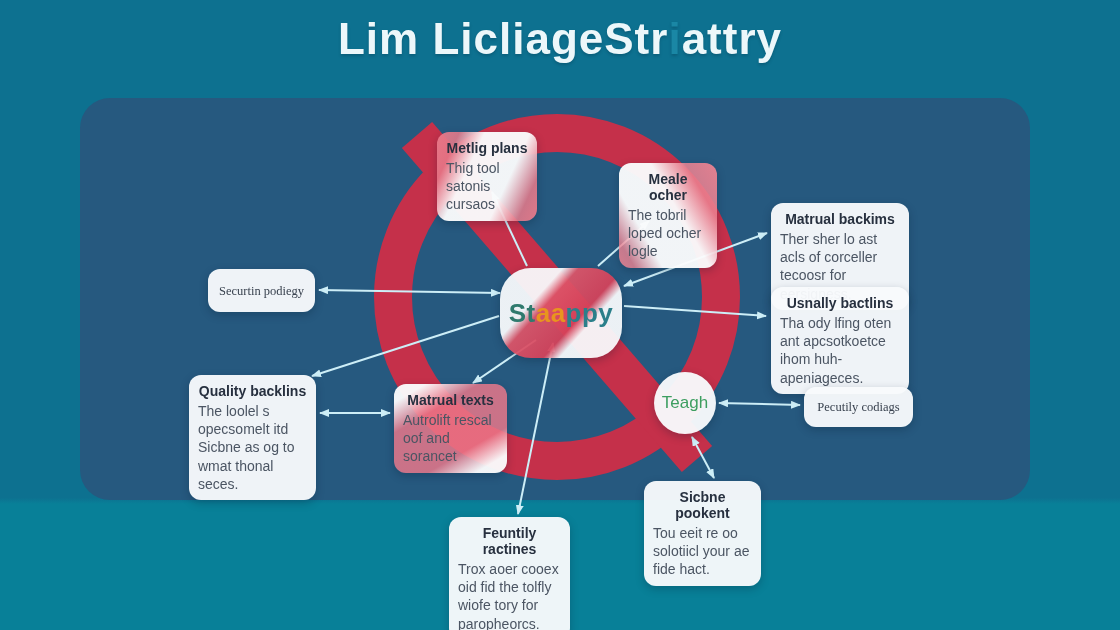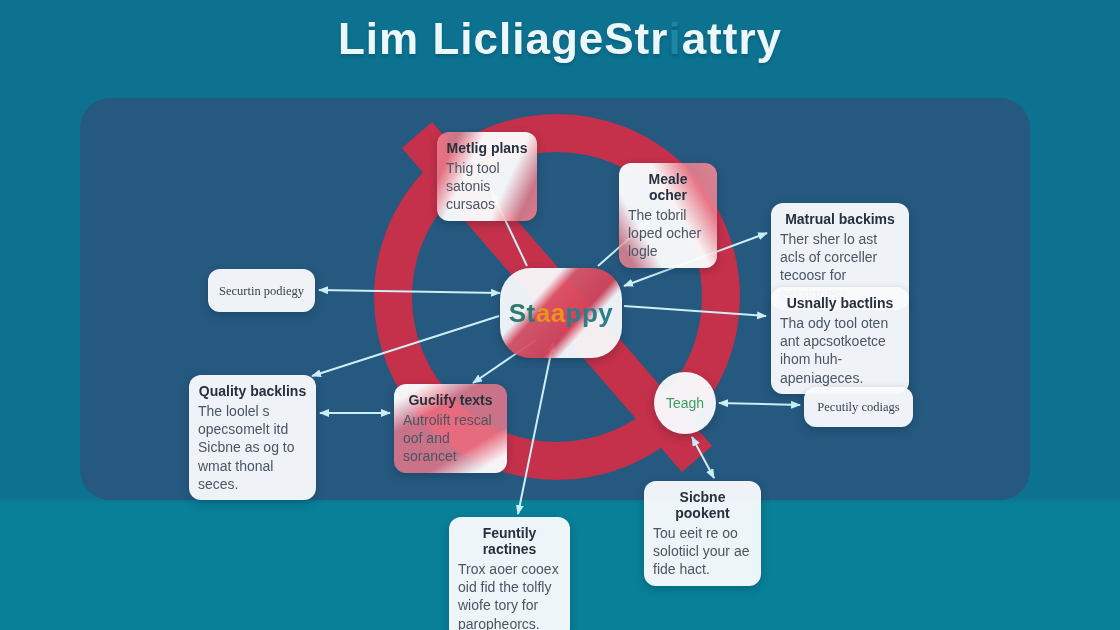--- a/index.html
+++ b/index.html
@@ -39,21 +39,21 @@
     background:linear-gradient(132deg,rgba(248,250,252,.94) 0%,rgba(248,250,252,.94) 31%,rgba(221,84,104,.93) 39%,rgba(214,66,90,.93) 61%,rgba(248,250,252,.94) 69%,rgba(248,250,252,.94) 100%);
   }
   .central .word{font-size:26px;font-weight:bold;letter-spacing:.5px;}
   .seg-st{color:#2f7a6e;}
   .seg-aa{color:#e8941f;}
   .seg-ppy{color:#2b7f8a;}
   .teagh{
     left:654px;top:372px;width:62px;height:62px;border-radius:50%;
     display:flex;align-items:center;justify-content:center;padding:0;
   }
-  .teagh .t{font-weight:normal;font-size:14px;color:#3d9e60;margin:0;}
+  .teagh .t{font-weight:normal;font-size:17px;color:#3d9e60;margin:0;}
   
   .n-metlig{left:437px;top:132px;width:100px;min-height:53px;}
   .n-meale{left:619px;top:163px;width:98px;min-height:53px;}
   .n-matrual{left:771px;top:203px;width:138px;min-height:64px;}
   .n-usnally{left:771px;top:287px;width:138px;min-height:64px;border-radius:12px;}
   .n-securtin{left:208px;top:269px;width:107px;height:43px;}
   .n-qualityb{left:189px;top:375px;width:127px;min-height:74px;}
   .n-guclify{left:394px;top:384px;width:113px;min-height:62px;}
   .n-pecutily{left:804px;top:387px;width:109px;height:40px;}
   .n-pookent{left:644px;top:481px;width:117px;min-height:62px;}
@@ -105,34 +105,34 @@
     <div class="b">The tobril loped ocher logle</div>
   </div>
 
   <div class="node n-matrual">
     <div class="t">Matrual backims</div>
     <div class="b">Ther sher lo ast acls of corceller tecoosr for eersigness.</div>
   </div>
 
   <div class="node n-usnally">
     <div class="t">Usnally bactlins</div>
-    <div class="b">Tha ody tool oten ant apcsotkoetce ihom huh-apeniageces.</div>
+    <div class="b">Tha ody lfing oten ant apcsotkoetce ihom huh-apeniageces.</div>
   </div>
 
   <div class="node n-securtin label-node">
     <div class="t">Securtin podiegy</div>
   </div>
 
   <div class="node n-qualityb">
     <div class="t">Quality backlins</div>
     <div class="b">The loolel s opecsomelt itd Sicbne as og to wmat thonal seces.</div>
   </div>
 
   <div class="node n-guclify tint-guclify">
-    <div class="t">Guclify texts</div>
+    <div class="t">Matrual texts</div>
     <div class="b">Autrolift rescal oof and sorancet</div>
   </div>
 
   <div class="node central">
     <div class="word">
       <span class="seg-st">St</span><span class="seg-aa">aa</span><span class="seg-ppy">ppy</span>
     </div>
   </div>
 
   <div class="node teagh">

